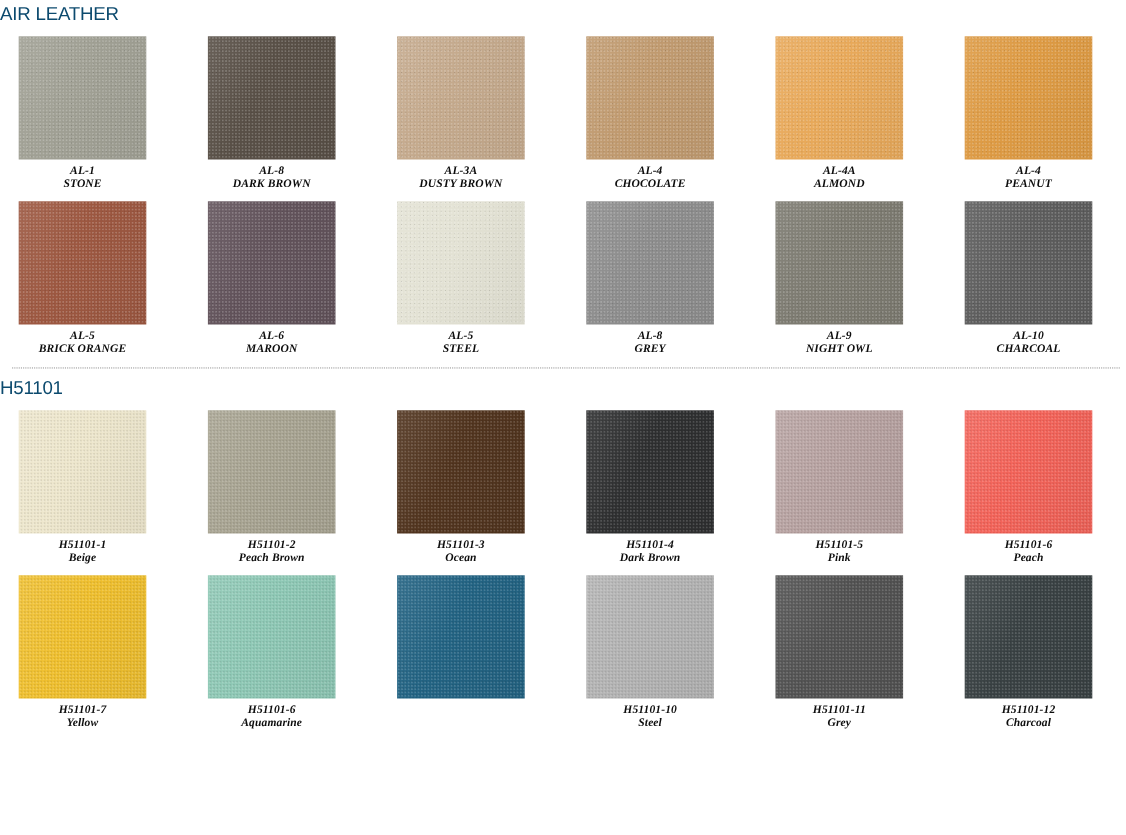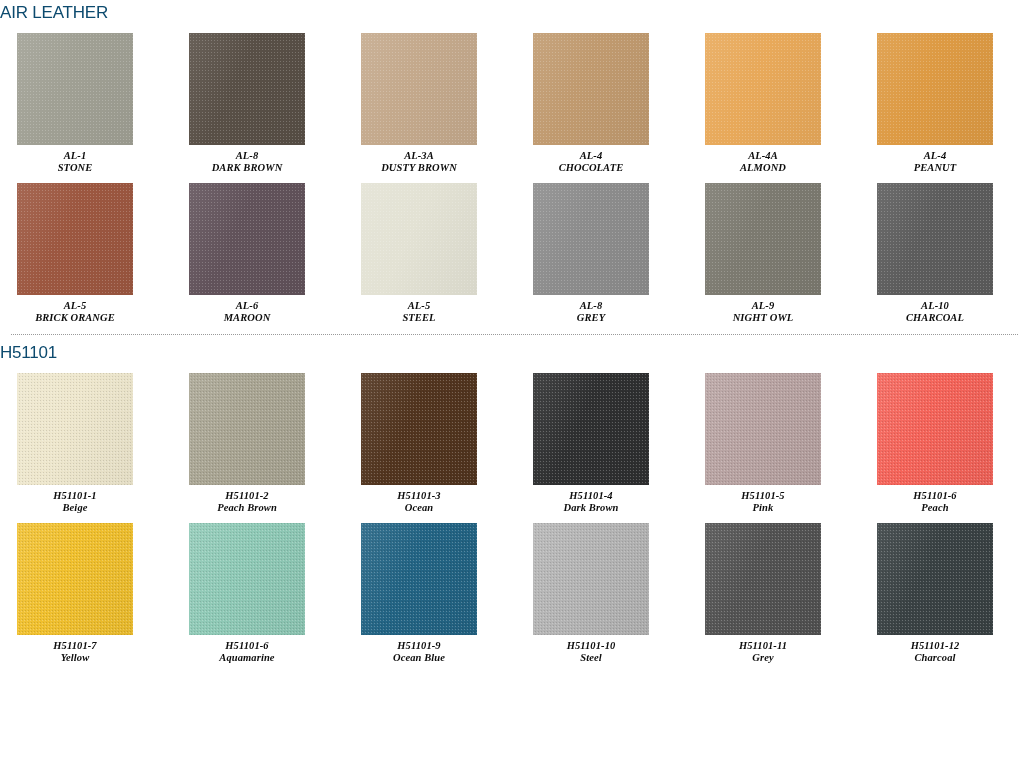--- a/index.html
+++ b/index.html
@@ -314,24 +314,20 @@
           </div>
           <div class="swatch-labels">
             <div class="swatch-code">H51101-6</div>
             <div class="swatch-name">Aquamarine</div>
           </div>
         </div>
         <div class="swatch-cell">
           <div class="swatch-chip grain-fabric" style="background-color: rgb(35, 100, 132);">
             <div class="sheen"></div>
           </div>
-          <div class="swatch-labels">
-            <div class="swatch-code">H51101-9</div>
-            <div class="swatch-name">Ocean Blue</div>
-          </div>
         </div>
         <div class="swatch-cell">
           <div class="swatch-chip grain-fabric" style="background-color: rgb(180, 180, 180);">
             <div class="sheen"></div>
           </div>
           <div class="swatch-labels">
             <div class="swatch-code">H51101-10</div>
             <div class="swatch-name">Steel</div>
           </div>
         </div>

